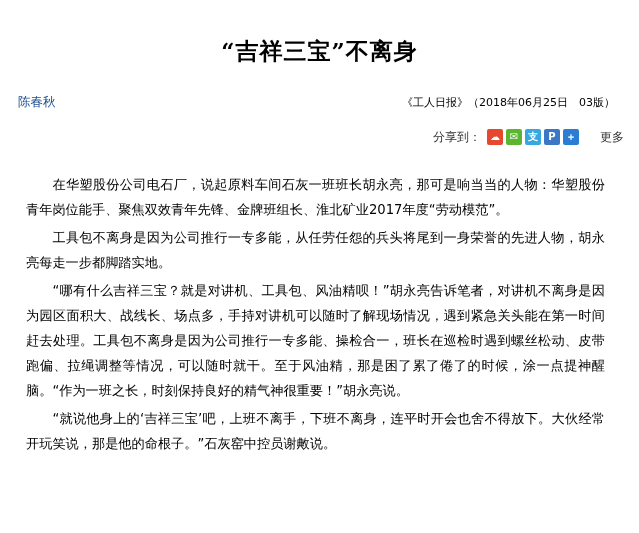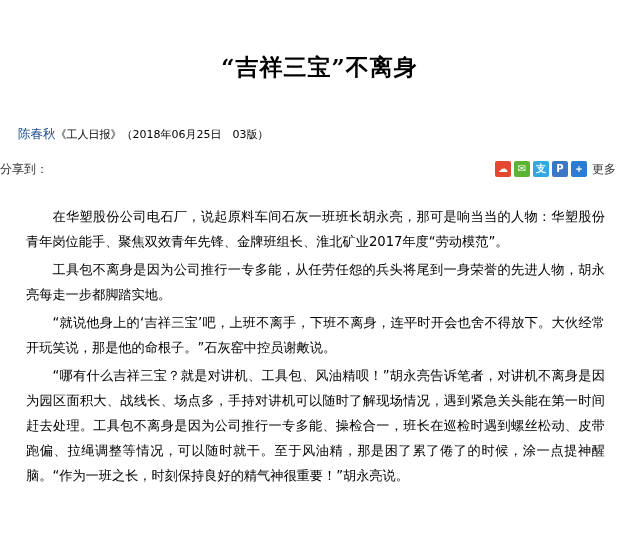--- a/index.html
+++ b/index.html
@@ -20,46 +20,46 @@
     height: 533px;
     box-sizing: border-box;
   }
   .article-title {
     text-align: center;
     font-family: "DejaVu Serif", "Liberation Serif", serif;
     font-size: 23px;
     font-weight: bold;
     letter-spacing: 1px;
     color: #000;
-    margin: 16px;
+    margin: 0;
     padding: 36px 40px 0 40px;
     line-height: 1.3;
   }
   .meta-row {
     display: flex;
     align-items: baseline;
-    justify-content: flex-start;
+    justify-content: space-between;
     padding: 28px 24px 0 14px;
     font-size: 12px;
   }
   .author {
     color: #1d4f91;
     font-size: 12.5px;
     padding-left: 4px;
   }
   .source {
     color: #000;
     font-size: 11px;
     white-space: nowrap;
   }
   .share-row {
     display: flex;
     align-items: center;
-    justify-content: space-between;
-    padding: 18px 23px 0 0;
+    justify-content: flex-end;
+    padding: 18px 15px 0 0;
     font-size: 12px;
     color: #333;
   }
   .share-label {
     margin-right: 6px;
     color: #333;
     font-size: 12px;
   }
   .share-icons {
     display: flex;
@@ -73,21 +73,21 @@
     display: inline-flex;
     align-items: center;
     justify-content: center;
     color: #fff;
     font-size: 10px;
     font-weight: bold;
     line-height: 1;
     font-family: "DejaVu Sans", sans-serif;
   }
   .more-link {
-    margin-left: 2px;
+    margin-left: 18px;
     color: #333;
     font-size: 12px;
     text-decoration: none;
   }
   .content {
     padding: 26px 34px 0 26px;
     font-family: "DejaVu Sans", "Liberation Sans", sans-serif;
     font-size: 13.2px;
     line-height: 25px;
     color: #000;
@@ -118,17 +118,17 @@
       <span class="sicon" style="background:#36a8e0">支</span>
       <span class="sicon" style="background:#3b77c4">P</span>
       <span class="sicon" style="background:#2b7dd4">＋</span>
       <a class="more-link" href="#">更多</a>
     </span>
   </div>
 
   <div class="content">
     <p>在华塑股份公司电石厂，说起原料车间石灰一班班长胡永亮，那可是响当当的人物：华塑股份青年岗位能手、聚焦双效青年先锋、金牌班组长、淮北矿业2017年度“劳动模范”。</p>
     <p>工具包不离身是因为公司推行一专多能，从任劳任怨的兵头将尾到一身荣誉的先进人物，胡永亮每走一步都脚踏实地。</p>
+    <p>“哪有什么吉祥三宝？就是对讲机、工具包、风油精呗！”胡永亮告诉笔者，对讲机不离身是因为园区面积大、战线长、场点多，手持对讲机可以随时了解现场情况，遇到紧急关头能在第一时间赶去处理。工具包不离身是因为公司推行一专多能、操检合一，班长在巡检时遇到螺丝松动、皮带跑偏、拉绳调整等情况，可以随时就干。至于风油精，那是困了累了倦了的时候，涂一点提神醒脑。“作为一班之长，时刻保持良好的精气神很重要！”胡永亮说。</p>
     <p>“就说他身上的‘吉祥三宝’吧，上班不离手，下班不离身，连平时开会也舍不得放下。大伙经常开玩笑说，那是他的命根子。”石灰窑中控员谢敟说。</p>
-    <p>“哪有什么吉祥三宝？就是对讲机、工具包、风油精呗！”胡永亮告诉笔者，对讲机不离身是因为园区面积大、战线长、场点多，手持对讲机可以随时了解现场情况，遇到紧急关头能在第一时间赶去处理。工具包不离身是因为公司推行一专多能、操检合一，班长在巡检时遇到螺丝松动、皮带跑偏、拉绳调整等情况，可以随时就干。至于风油精，那是困了累了倦了的时候，涂一点提神醒脑。“作为一班之长，时刻保持良好的精气神很重要！”胡永亮说。</p>
   </div>
 
 </div>
 
 </body></html>

